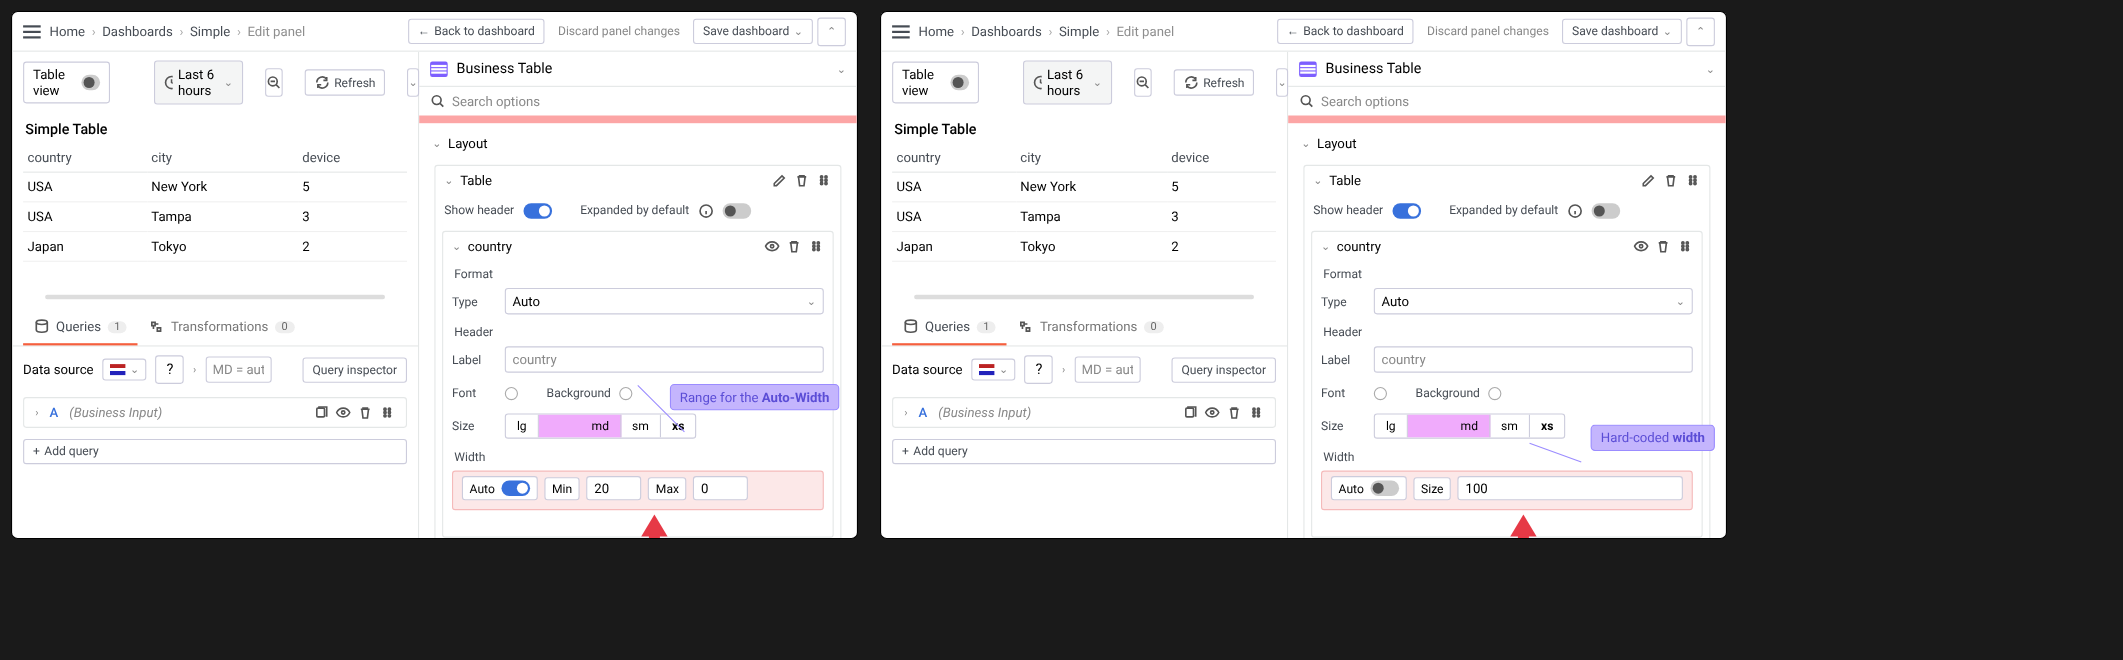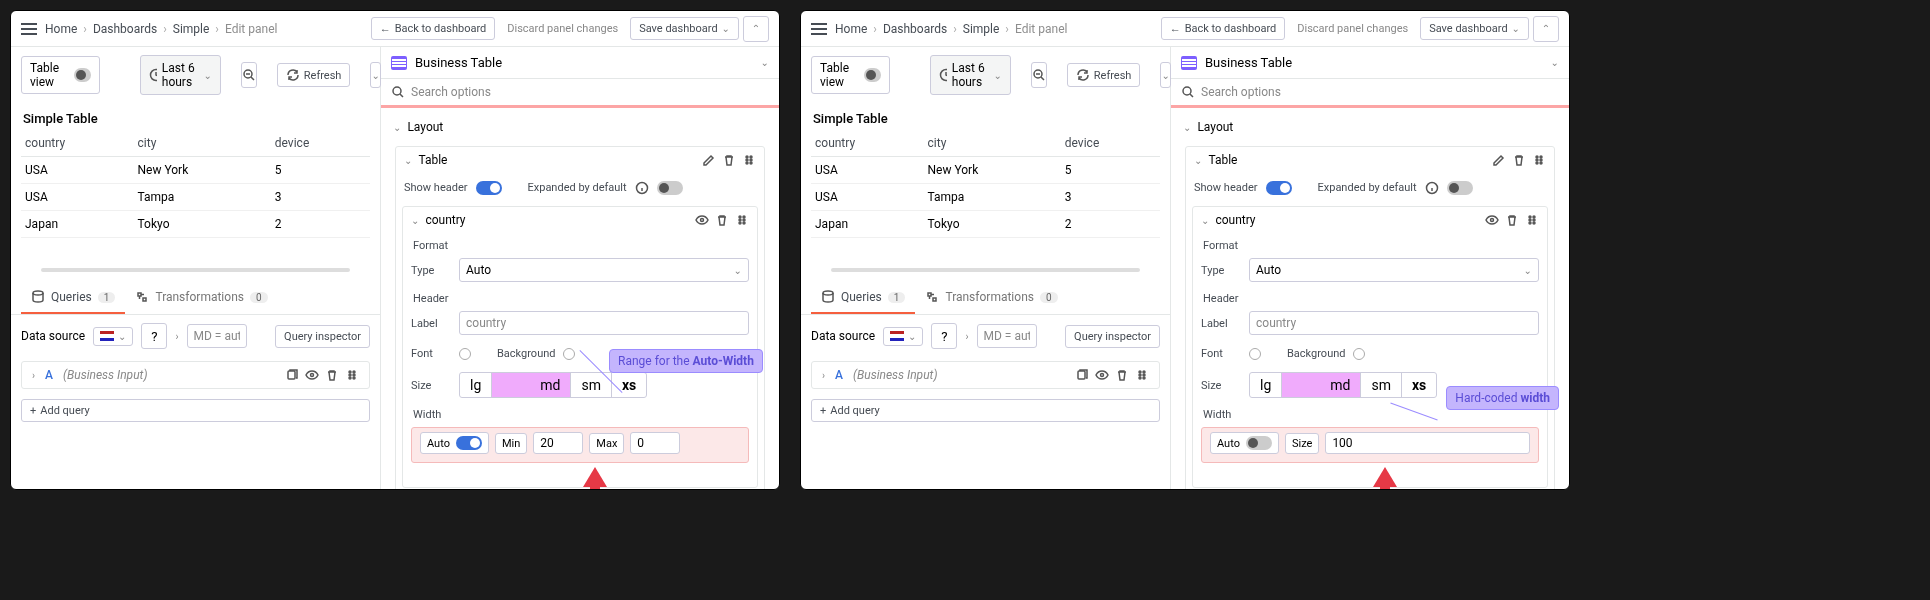--- a/index.html
+++ b/index.html
@@ -39,34 +39,34 @@
   .ds-select { border: 1px solid #ccccdc; padding: 3px 6px; border-radius: 3px; display: inline-flex; align-items: center; gap: 4px; }
   .ds-flag { width: 14px; height: 10px; background: linear-gradient(180deg,#b22 33%,#fff 33%,#fff 66%,#22b 66%); }
   .query-row { display: flex; align-items: center; padding: 6px 10px; gap: 10px; font-size: 12px; border: 1px solid #e4e7e7; margin: 4px 10px; border-radius: 3px; }
   .query-letter { color: #3871dc; font-weight: 500; }
   .query-name { color: #888; font-style: italic; }
   .row-actions { margin-left: auto; display: flex; gap: 6px; color: #888; }
   .addquery { margin: 6px 10px; }
   .viz-header { display: flex; align-items: center; padding: 8px 10px; border-bottom: 1px solid #e4e7e7; gap: 8px; font-size: 13px; }
   .viz-icon { width: 16px; height: 14px; display: inline-block; background: #7d5fff; border-radius: 2px; position: relative; }
   .viz-icon::before { content: ''; position: absolute; width: 14px; height: 2px; background: #fff; top: 3px; left: 1px; box-shadow: 0 3px 0 #fff, 0 6px 0 #fff; }
-  .search-row { padding: 6px 10px; border-bottom: 3px solid #fca5a5; }
+  .search-row { padding: 6px 10px; border-bottom: 7px solid #fca5a5; }
   .search-input { display: flex; align-items: center; gap: 6px; color: #888; font-size: 12px; }
   .options-body { flex: 1; overflow-y: auto; padding: 6px 0; font-size: 12px; }
   .section-head { display: flex; align-items: center; gap: 6px; padding: 6px 12px; cursor: pointer; }
   .nested-box { border: 1px solid #e4e7e7; margin: 6px 14px; border-radius: 3px; }
   .nested-head { display: flex; align-items: center; padding: 6px 8px; gap: 6px; }
   .nested-head .actions { margin-left: auto; display: flex; gap: 6px; color: #888; }
   .field-row { display: flex; align-items: center; padding: 4px 8px; gap: 8px; }
   .field-label { font-size: 11px; color: #464c54; padding: 4px 0; width: auto; }
   .text-input { border: 1px solid #ccccdc; padding: 4px 6px; border-radius: 3px; flex: 1; font-size: 12px; color: #888; }
   .select-input { border: 1px solid #ccccdc; padding: 4px 6px; border-radius: 3px; flex: 1; display: flex; justify-content: space-between; align-items: center; font-size: 12px; }
   .radio { width: 12px; height: 12px; border: 1px solid #aaa; border-radius: 50%; display: inline-block; }
   .seg-group { display: flex; border: 1px solid #ccccdc; border-radius: 3px; overflow: hidden; }
-  .seg { padding: 4px 10px; font-size: 14px; cursor: pointer; border-right: 1px solid #ccccdc; }
+  .seg { padding: 4px 10px; font-size: 11px; cursor: pointer; border-right: 1px solid #ccccdc; }
   .seg:last-child { border-right: none; font-weight: bold; }
   .seg.active { background: #f0abfc; padding-left: 48px; }
   .width-row { display: flex; align-items: center; gap: 6px; padding: 4px 8px 8px; background: #fce8e8; border: 1px solid #f5baba; border-radius: 3px; margin: 4px 8px; }
   .width-chip { background: #fff; border: 1px solid #ccccdc; padding: 3px 6px; border-radius: 3px; font-size: 11px; display: inline-flex; align-items: center; gap: 6px; }
   .num-input { border: 1px solid #ccccdc; background: #fff; padding: 3px 6px; border-radius: 3px; width: 50px; font-size: 12px; }
   .field-head { font-size: 11px; color: #464c54; padding: 6px 10px 2px; }
   .callout { position: absolute; border: 1px solid #9b8cff; background: #c4b5fd; color: #5b4dd6; padding: 4px 8px; border-radius: 4px; font-size: 12px; white-space: nowrap; z-index: 5; }
   .callout-line { position: absolute; background: #9b8cff; height: 1px; z-index: 4; }
   .arrow-up { width: 0; height: 0; border-left: 12px solid transparent; border-right: 12px solid transparent; border-bottom: 20px solid #e63946; margin: 2px auto 0; position: relative; }
   .arrow-up::after { content: ''; position: absolute; width: 10px; height: 14px; background: #e63946; top: 18px; left: -5px; }

